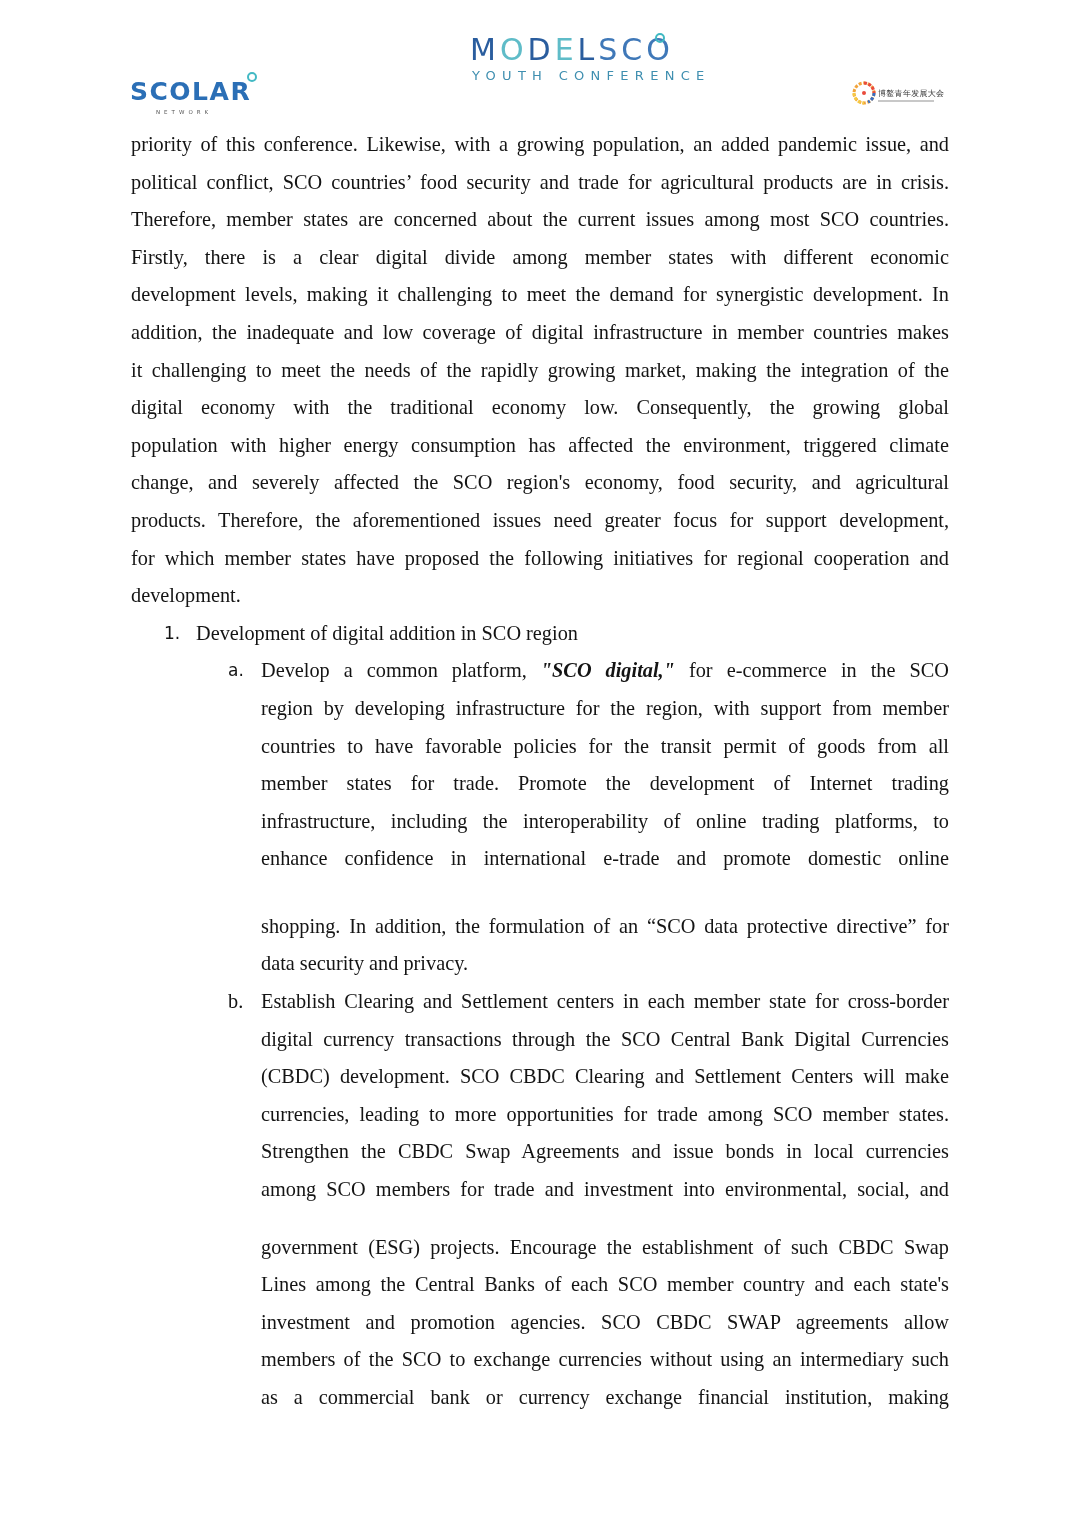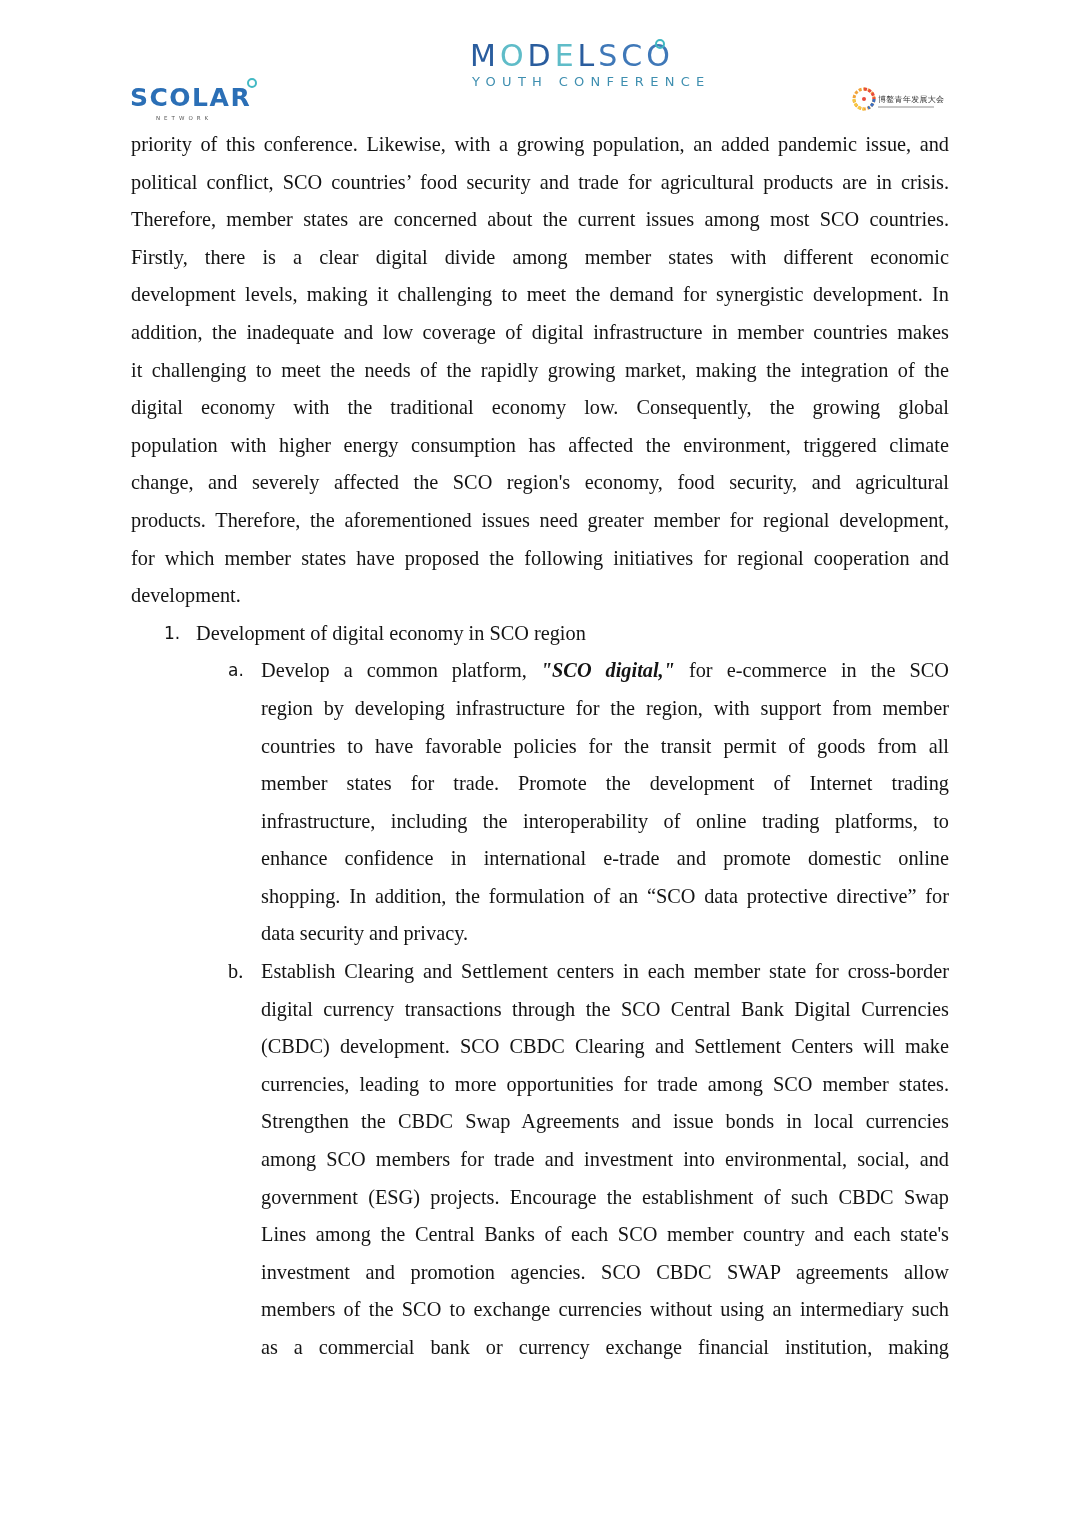--- a/index.html
+++ b/index.html
@@ -12,21 +12,21 @@
       height: 1528px;
       position: relative;
       overflow: hidden;
       font-family: "Liberation Serif", "DejaVu Serif", serif;
       color: #141414;
     }
     
     .header {
       position: absolute;
       left: 0;
-      top: 8px;
+      top: 2px;
       width: 1080px;
       height: 125px;
     }
     .logo-modelsco {
       position: absolute;
       left: 470px;
       top: 30px;
       width: 200px;
       height: 50px;
     }
@@ -231,55 +231,55 @@
     <span class="line" style="white-space: normal;">priority of this conference. Likewise, with a growing population, an added pandemic issue, and</span>
     <span class="line" style="white-space: normal;">political conflict, SCO countries’ food security and trade for agricultural products are in crisis.</span>
     <span class="line" style="white-space: normal;">Therefore, member states are concerned about the current issues among most SCO countries.</span>
     <span class="line" style="white-space: normal;">Firstly, there is a clear digital divide among member states with different economic</span>
     <span class="line" style="white-space: normal;">development levels, making it challenging to meet the demand for synergistic development. In</span>
     <span class="line" style="white-space: normal;">addition, the inadequate and low coverage of digital infrastructure in member countries makes</span>
     <span class="line" style="white-space: normal;">it challenging to meet the needs of the rapidly growing market, making the integration of the</span>
     <span class="line" style="white-space: normal;">digital economy with the traditional economy low. Consequently, the growing global</span>
     <span class="line" style="white-space: normal;">population with higher energy consumption has affected the environment, triggered climate</span>
     <span class="line" style="white-space: normal;">change, and severely affected the SCO region's economy, food security, and agricultural</span>
-    <span class="line" style="white-space: normal;">products. Therefore, the aforementioned issues need greater member for regional development,</span>
+    <span class="line" style="white-space: normal;">products. Therefore, the aforementioned issues need greater focus for support development,</span>
     <span class="line" style="white-space: normal;">for which member states have proposed the following initiatives for regional cooperation and</span>
     <span class="line last" style="white-space: normal;">development.</span>
   </div>
 
   <div class="list-1">
     <span class="marker-1">1.</span>
     <div class="para">
-      <span class="line last" style="white-space: normal;">Development of digital economy in SCO region</span>
+      <span class="line last" style="white-space: normal;">Development of digital addition in SCO region</span>
     </div>
   </div>
 
   <div class="list-a">
     <span class="marker-a">a.</span>
     <div class="para">
       <span class="line" style="white-space: normal;"><span>Develop a common platform,</span> <span class="emph">"SCO digital,"</span> <span>for e-commerce in the SCO</span></span>
       <span class="line" style="white-space: normal;">region by developing infrastructure for the region, with support from member</span>
       <span class="line" style="white-space: normal;">countries to have favorable policies for the transit permit of goods from all</span>
       <span class="line" style="white-space: normal;">member states for trade. Promote the development of Internet trading</span>
       <span class="line" style="white-space: normal;">infrastructure, including the interoperability of online trading platforms, to</span>
       <span class="line" style="white-space: normal;">enhance confidence in international e-trade and promote domestic online</span>
-      <span class="line" style="white-space: normal;">shopping. In addition, the formulation of an “SCO data protective directive” for</span>
+      <span class="line" style="white-space: normal; margin-top: 30px;">shopping. In addition, the formulation of an “SCO data protective directive” for</span>
       <span class="line last" style="white-space: normal;">data security and privacy.</span>
     </div>
   </div>
 
   <div class="list-a">
     <span class="marker-b">b.</span>
     <div class="para">
       <span class="line" style="white-space: normal;">Establish Clearing and Settlement centers in each member state for cross-border</span>
       <span class="line" style="white-space: normal;">digital currency transactions through the SCO Central Bank Digital Currencies</span>
       <span class="line" style="white-space: normal;">(CBDC) development. SCO CBDC Clearing and Settlement Centers will make</span>
       <span class="line" style="white-space: normal;">currencies, leading to more opportunities for trade among SCO member states.</span>
       <span class="line" style="white-space: normal;">Strengthen the CBDC Swap Agreements and issue bonds in local currencies</span>
       <span class="line" style="white-space: normal;">among SCO members for trade and investment into environmental, social, and</span>
-      <span class="line" style="white-space: normal;">government (ESG) projects. Encourage the establishment of such CBDC Swap</span>
+      <span class="line" style="white-space: normal; margin-top: 20px;">government (ESG) projects. Encourage the establishment of such CBDC Swap</span>
       <span class="line" style="white-space: normal;">Lines among the Central Banks of each SCO member country and each state's</span>
       <span class="line" style="white-space: normal;">investment and promotion agencies. SCO CBDC SWAP agreements allow</span>
       <span class="line" style="white-space: normal;">members of the SCO to exchange currencies without using an intermediary such</span>
       <span class="line" style="white-space: normal;">as a commercial bank or currency exchange financial institution, making</span>
     </div>
   </div>
 </div>
 
 </body></html>

